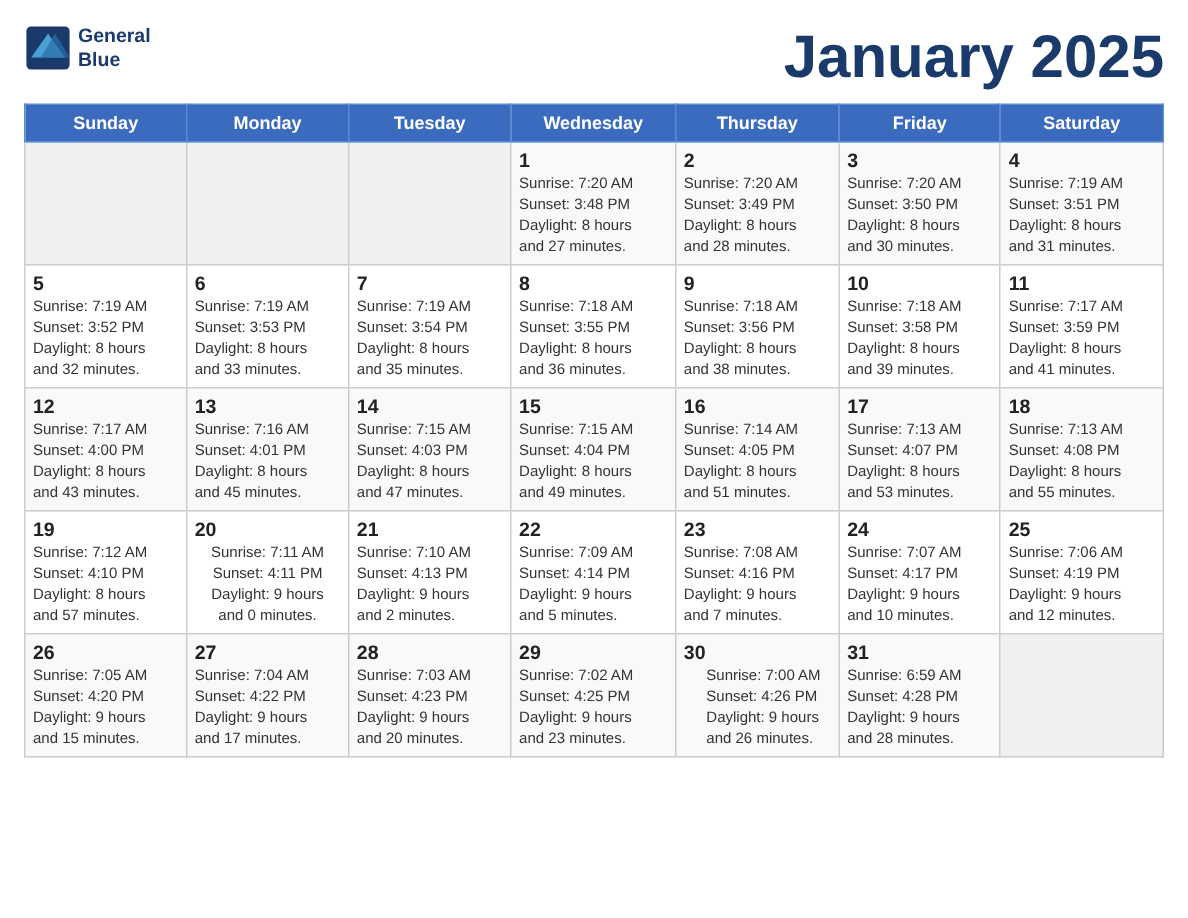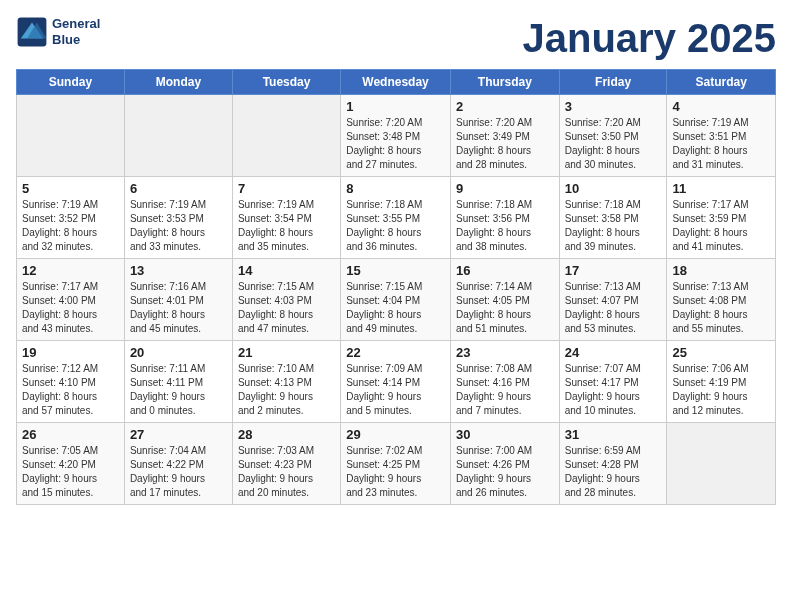--- a/index.html
+++ b/index.html
@@ -254,21 +254,21 @@
       <tr>
         <td>
           <div class="day-number">19</div>
           <div class="day-info" style="white-space: pre-line;">Sunrise: 7:12 AM
 Sunset: 4:10 PM
 Daylight: 8 hours
 and 57 minutes.</div>
         </td>
         <td>
           <div class="day-number">20</div>
-          <div class="day-info" style="white-space: pre-line;">Sunrise: 7:11 AM
+          <div class="day-info" style="white-space: pre-line; text-align: center;">Sunrise: 7:11 AM
 Sunset: 4:11 PM
 Daylight: 9 hours
 and 0 minutes.</div>
         </td>
         <td>
           <div class="day-number">21</div>
           <div class="day-info" style="white-space: pre-line;">Sunrise: 7:10 AM
 Sunset: 4:13 PM
 Daylight: 9 hours
 and 2 minutes.</div>
@@ -326,21 +326,21 @@
         </td>
         <td>
           <div class="day-number">29</div>
           <div class="day-info" style="white-space: pre-line;">Sunrise: 7:02 AM
 Sunset: 4:25 PM
 Daylight: 9 hours
 and 23 minutes.</div>
         </td>
         <td>
           <div class="day-number">30</div>
-          <div class="day-info" style="white-space: pre-line;">Sunrise: 7:00 AM
+          <div class="day-info" style="white-space: pre-line; margin-left: 15px;">Sunrise: 7:00 AM
 Sunset: 4:26 PM
 Daylight: 9 hours
 and 26 minutes.</div>
         </td>
         <td>
           <div class="day-number">31</div>
           <div class="day-info" style="white-space: pre-line;">Sunrise: 6:59 AM
 Sunset: 4:28 PM
 Daylight: 9 hours
 and 28 minutes.</div>

